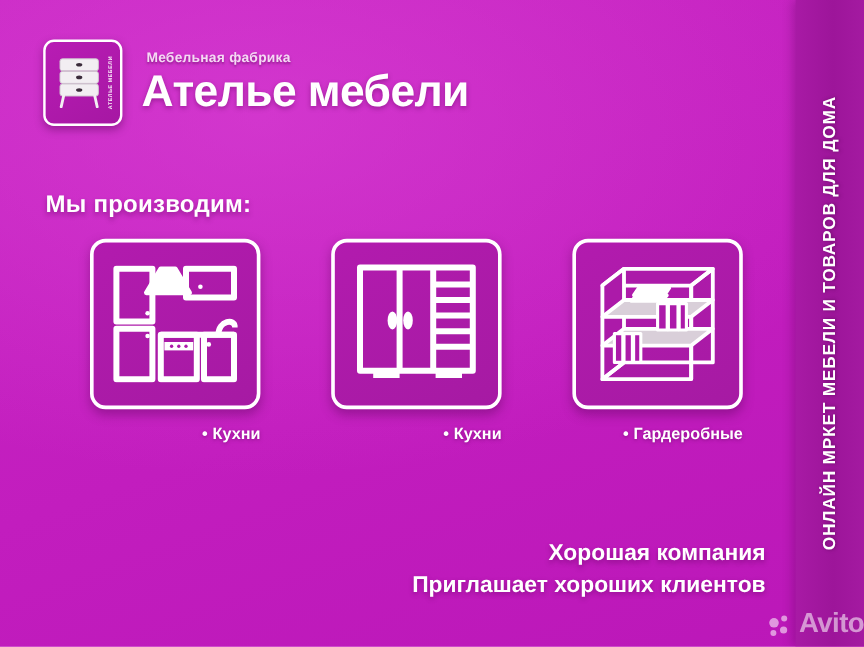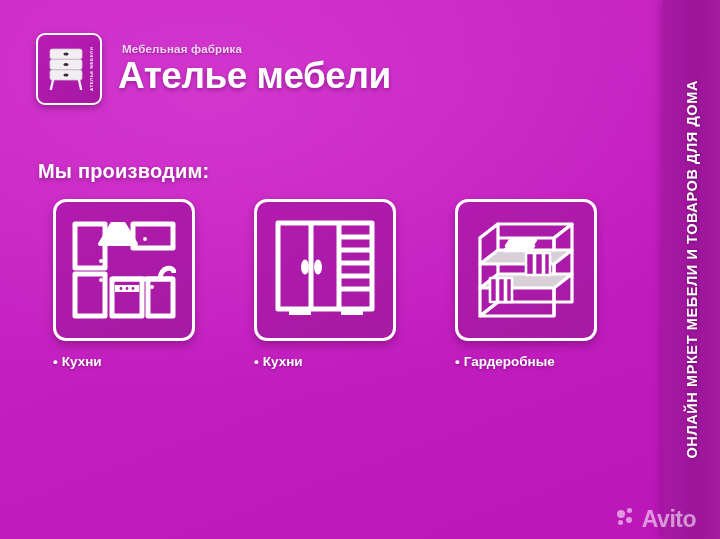--- a/index.html
+++ b/index.html
@@ -106,21 +106,21 @@
     position: absolute;
     left: 30px;
     top: 199px;
     display: flex;
     gap: 14px;
   }
   .card-col {
     width: 164px;
     display: flex;
     flex-direction: column;
-    align-items: flex-start;
+    align-items: flex-end;
     padding-left: 23px;
   }
   .card {
     width: 142px;
     height: 142px;
     box-sizing: border-box;
     border: 3px solid #ffffff;
     border-radius: 13px;
     background: linear-gradient(150deg, #b21bae 0%, #a61aa3 100%);
     box-shadow: 0 4px 9px rgba(80,0,78,0.38);
@@ -172,24 +172,24 @@
     font-size: 14.5px;
     font-weight: bold;
     letter-spacing: 0.6px;
     white-space: nowrap;
     text-shadow: 0 1px 3px rgba(70,0,68,0.55);
   }
 
   
   .watermark {
     position: absolute;
-    right: 24px;
+    right: 0;
     bottom: 8px;
     display: flex;
-    align-items: flex-start;
+    align-items: flex-end;
     gap: 5px;
     opacity: 0.55;
   }
   .wm-dots { position: relative; width: 20px; height: 18px; flex: none; }
   .wm-dots i {
     position: absolute;
     border-radius: 50%;
     background: #ffffff;
     display: block;
   }
@@ -315,20 +315,24 @@
           </g>
         </svg>
       </div>
       <div class="card-label">
         <span class="bullet">•</span><span>Гардеробные</span>
       </div>
     </div>
 
   </div>
 
+  <div class="tagline">
+    <div>Хорошая компания</div>
+    <div>Приглашает хороших клиентов</div>
+  </div>
 
   <div class="side-strip">
     <div class="side-text">ОНЛАЙН МРКЕТ МЕБЕЛИ И ТОВАРОВ ДЛЯ ДОМА</div>
   </div>
 
   <div class="watermark">
     <span class="wm-dots">
       <i></i>
         <i></i>
         <i></i>

